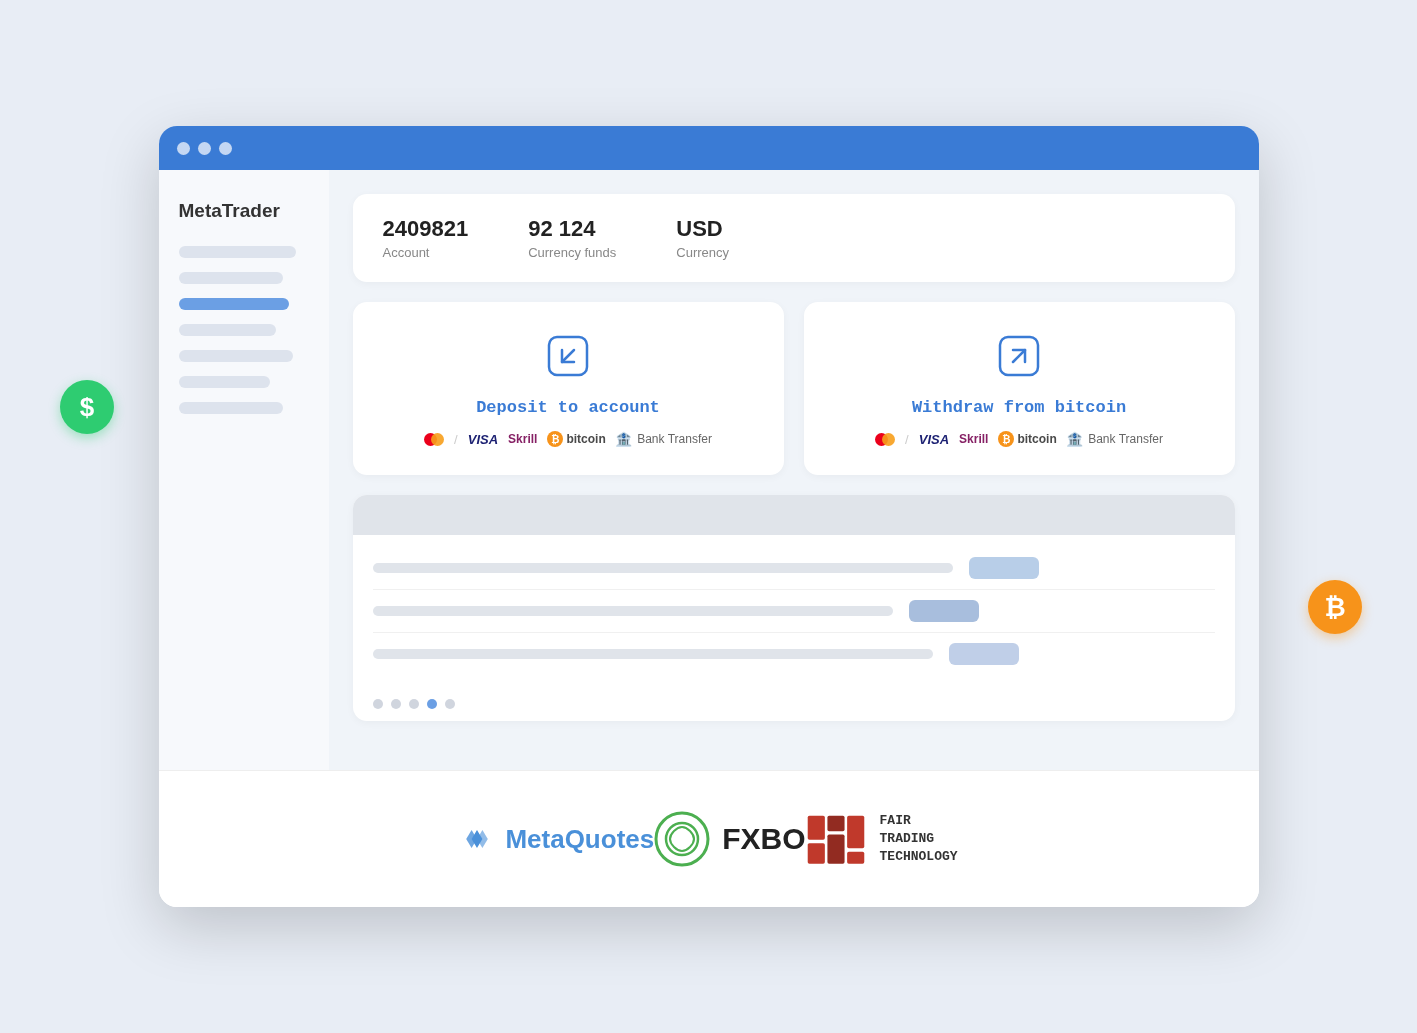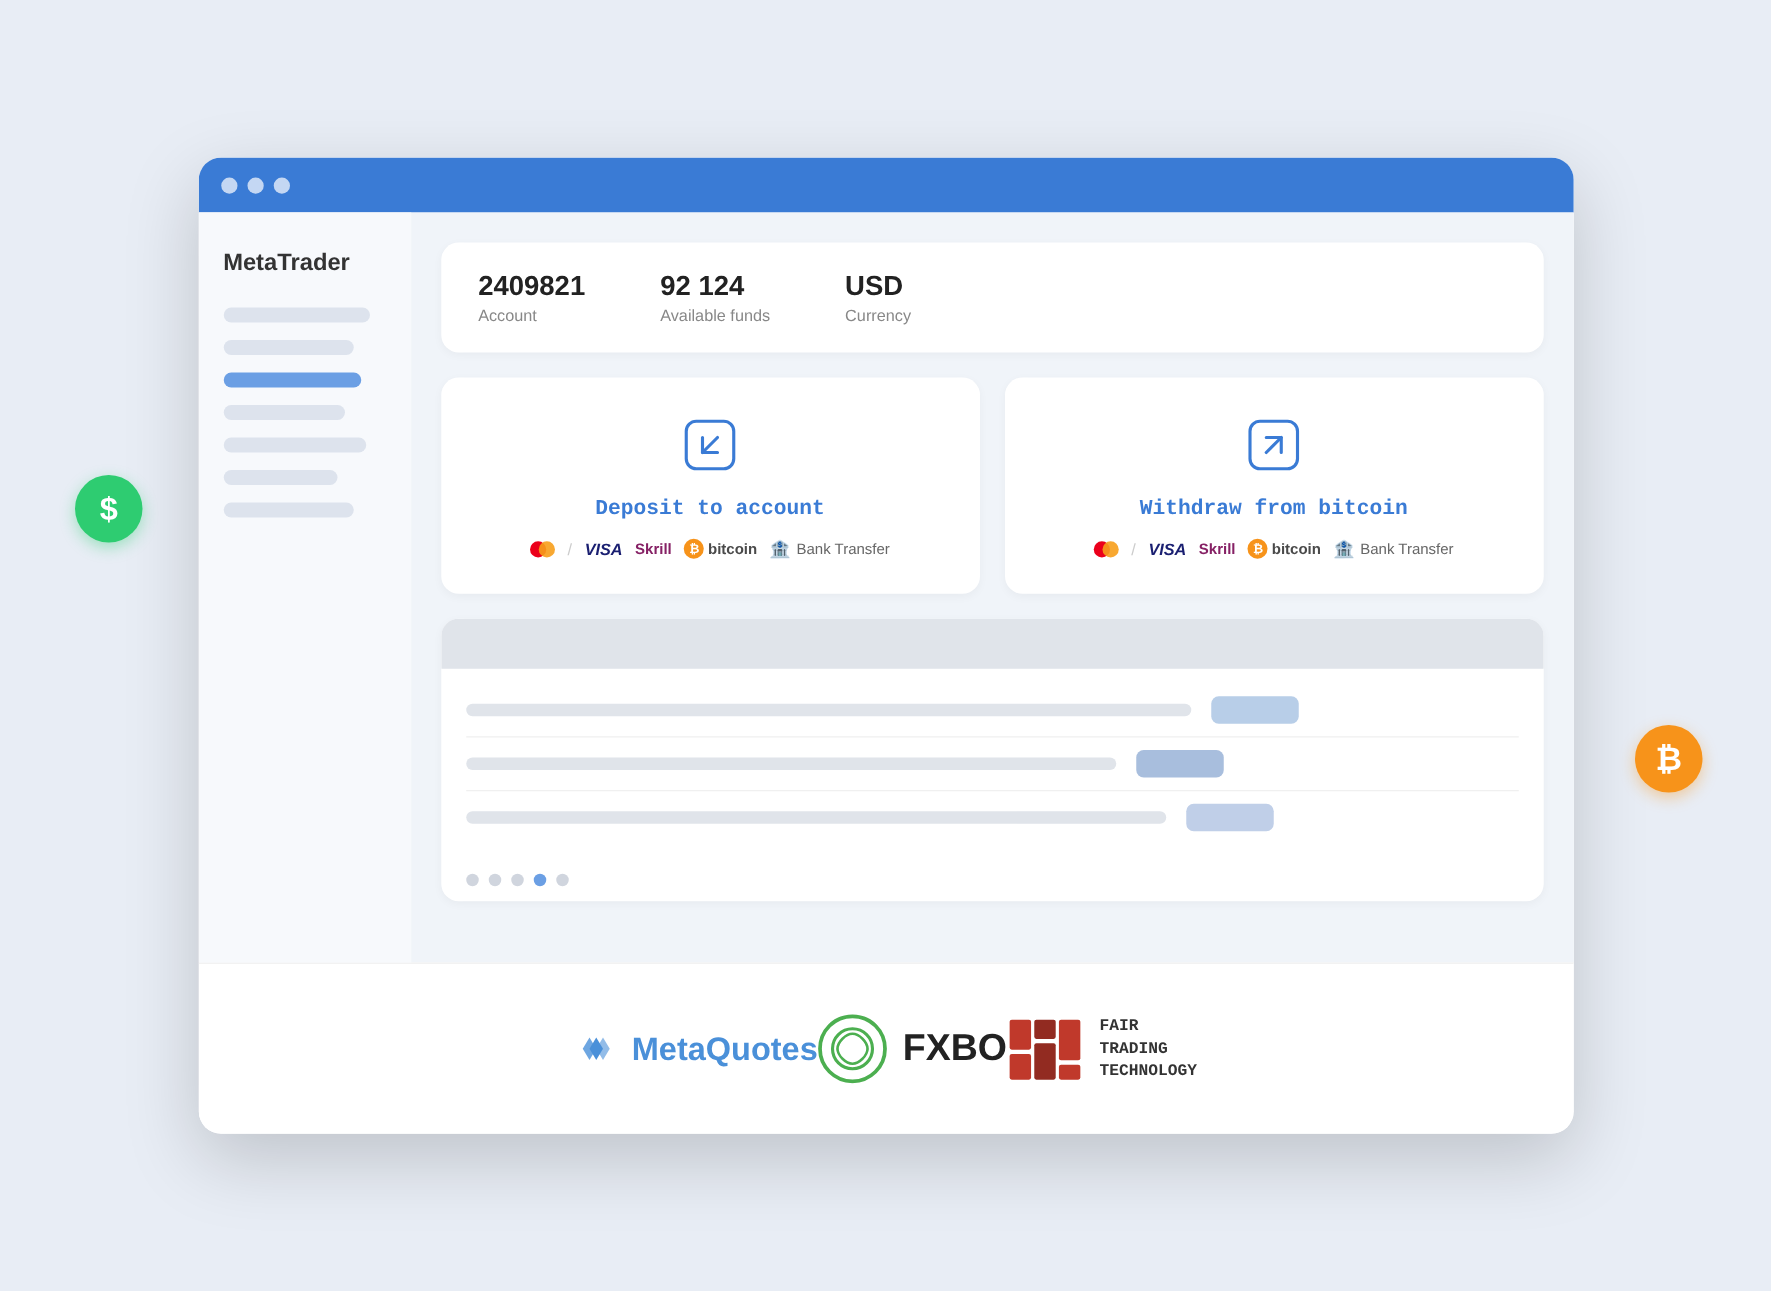--- a/index.html
+++ b/index.html
@@ -411,21 +411,21 @@
 
     <div class="main-content">
 
       <div class="account-bar">
         <div class="account-item">
           <div class="account-value">2409821</div>
           <div class="account-label">Account</div>
         </div>
         <div class="account-item">
           <div class="account-value">92 124</div>
-          <div class="account-label">Available funds</div>
+          <div class="account-label">Currency funds</div>
         </div>
         <div class="account-item">
           <div class="account-value">USD</div>
           <div class="account-label">Currency</div>
         </div>
       </div>
 
       <div class="cards-row">
 
         <div class="card">

